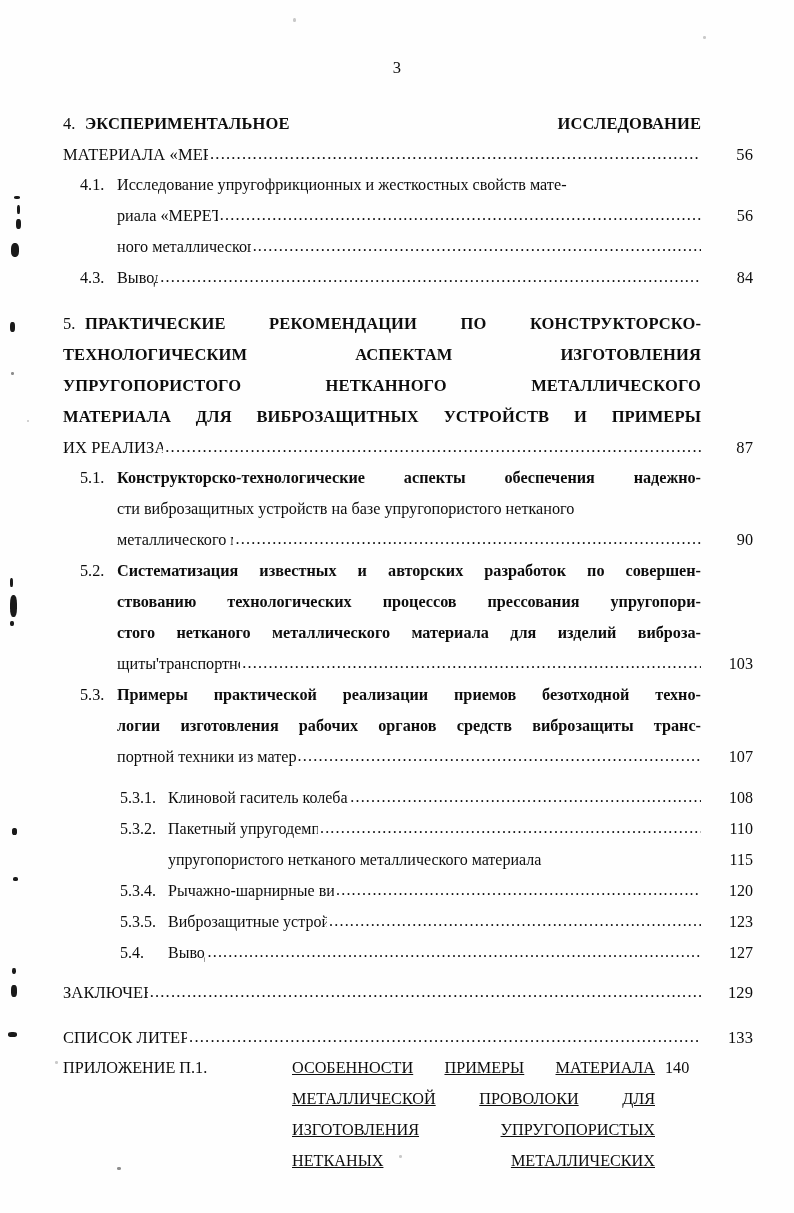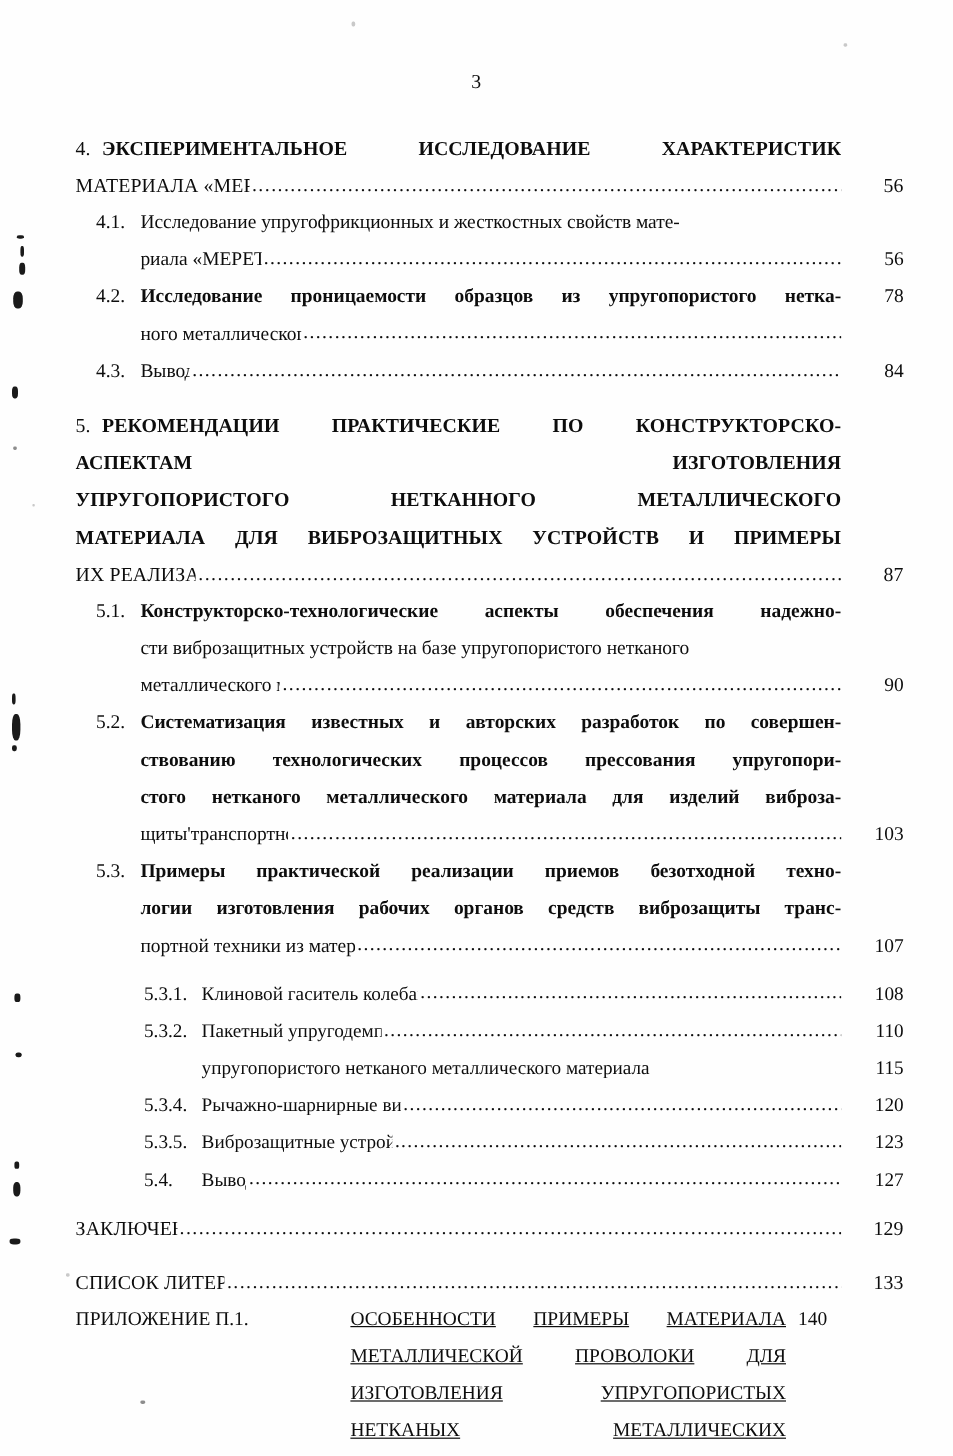--- a/index.html
+++ b/index.html
@@ -151,21 +151,20 @@
 
   <div class="page-folio">3</div>
 
   <div class="toc" id="toc-root">
       <div class="entry lvl1">
         <div class="ln">
           <span class="num">4.</span>
           <span class="txt just">
             <span>ЭКСПЕРИМЕНТАЛЬНОЕ</span>
             <span>ИССЛЕДОВАНИЕ</span>
-            <span>ХАРАКТЕРИСТИК</span>
           </span>
           <span class="pg blank">0</span>
         </div>
         <div class="ln">
           <span class="hang"></span>
           <span class="txt">МАТЕРИАЛА «МЕРЕТРАНС»</span>
           <span class="leader">............................................................................................................................................</span>
           <span class="pg">56</span>
         </div>
       </div>
@@ -177,61 +176,50 @@
         </div>
         <div class="ln">
           <span class="hang"></span>
           <span class="txt">риала «МЕРЕТРАНС»</span>
           <span class="leader">............................................................................................................................................</span>
           <span class="pg">56</span>
         </div>
       </div>
       <div class="entry lvl2">
         <div class="ln">
-          <span class="num">4.2.</span>
-          <span class="txt just">
-            <span>Исследование</span>
-            <span>проницаемости</span>
-            <span>образцов</span>
-            <span>из</span>
-            <span>упругопористого</span>
-            <span>нетка-</span>
-          </span>
-          <span class="pg">78</span>
-        </div>
-        <div class="ln">
           <span class="hang"></span>
           <span class="txt">ного металлического материала</span>
           <span class="leader">............................................................................................................................................</span>
           <span class="pg blank">0</span>
         </div>
       </div>
       <div class="entry lvl2">
         <div class="ln">
           <span class="num">4.3.</span>
           <span class="txt">Выводы</span>
           <span class="leader">............................................................................................................................................</span>
           <span class="pg">84</span>
         </div>
       </div>
       <div class="gap-md"></div>
       <div class="entry lvl1">
         <div class="ln">
           <span class="num">5.</span>
           <span class="txt just">
+            <span>ПРАКТИЧЕСКИЕ</span>
             <span>РЕКОМЕНДАЦИИ</span>
-            <span>ПРАКТИЧЕСКИЕ</span>
             <span>ПО</span>
             <span>КОНСТРУКТОРСКО-</span>
           </span>
           <span class="pg blank">0</span>
         </div>
         <div class="ln">
           <span class="hang"></span>
           <span class="txt just">
+            <span>ТЕХНОЛОГИЧЕСКИМ</span>
             <span>АСПЕКТАМ</span>
             <span>ИЗГОТОВЛЕНИЯ</span>
           </span>
           <span class="pg blank">0</span>
         </div>
         <div class="ln">
           <span class="hang"></span>
           <span class="txt just">
             <span>УПРУГОПОРИСТОГО</span>
             <span>НЕТКАННОГО</span>

